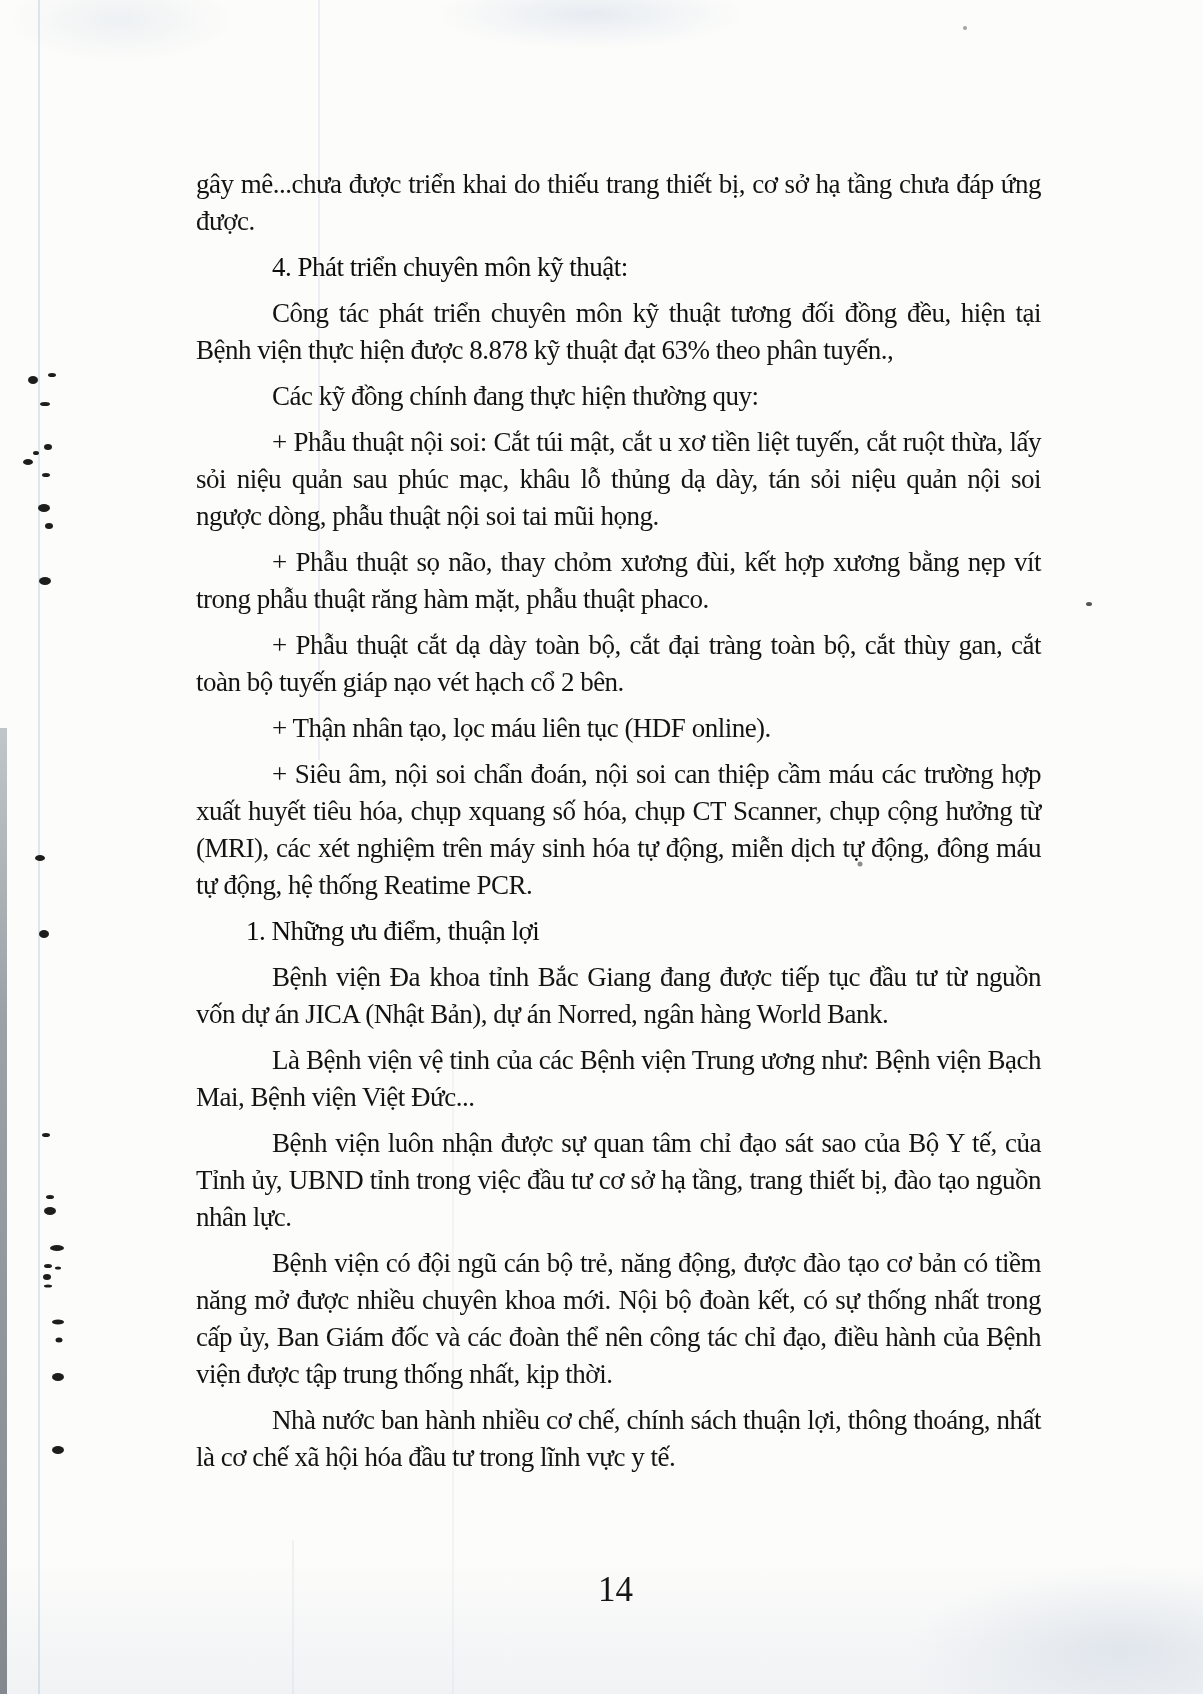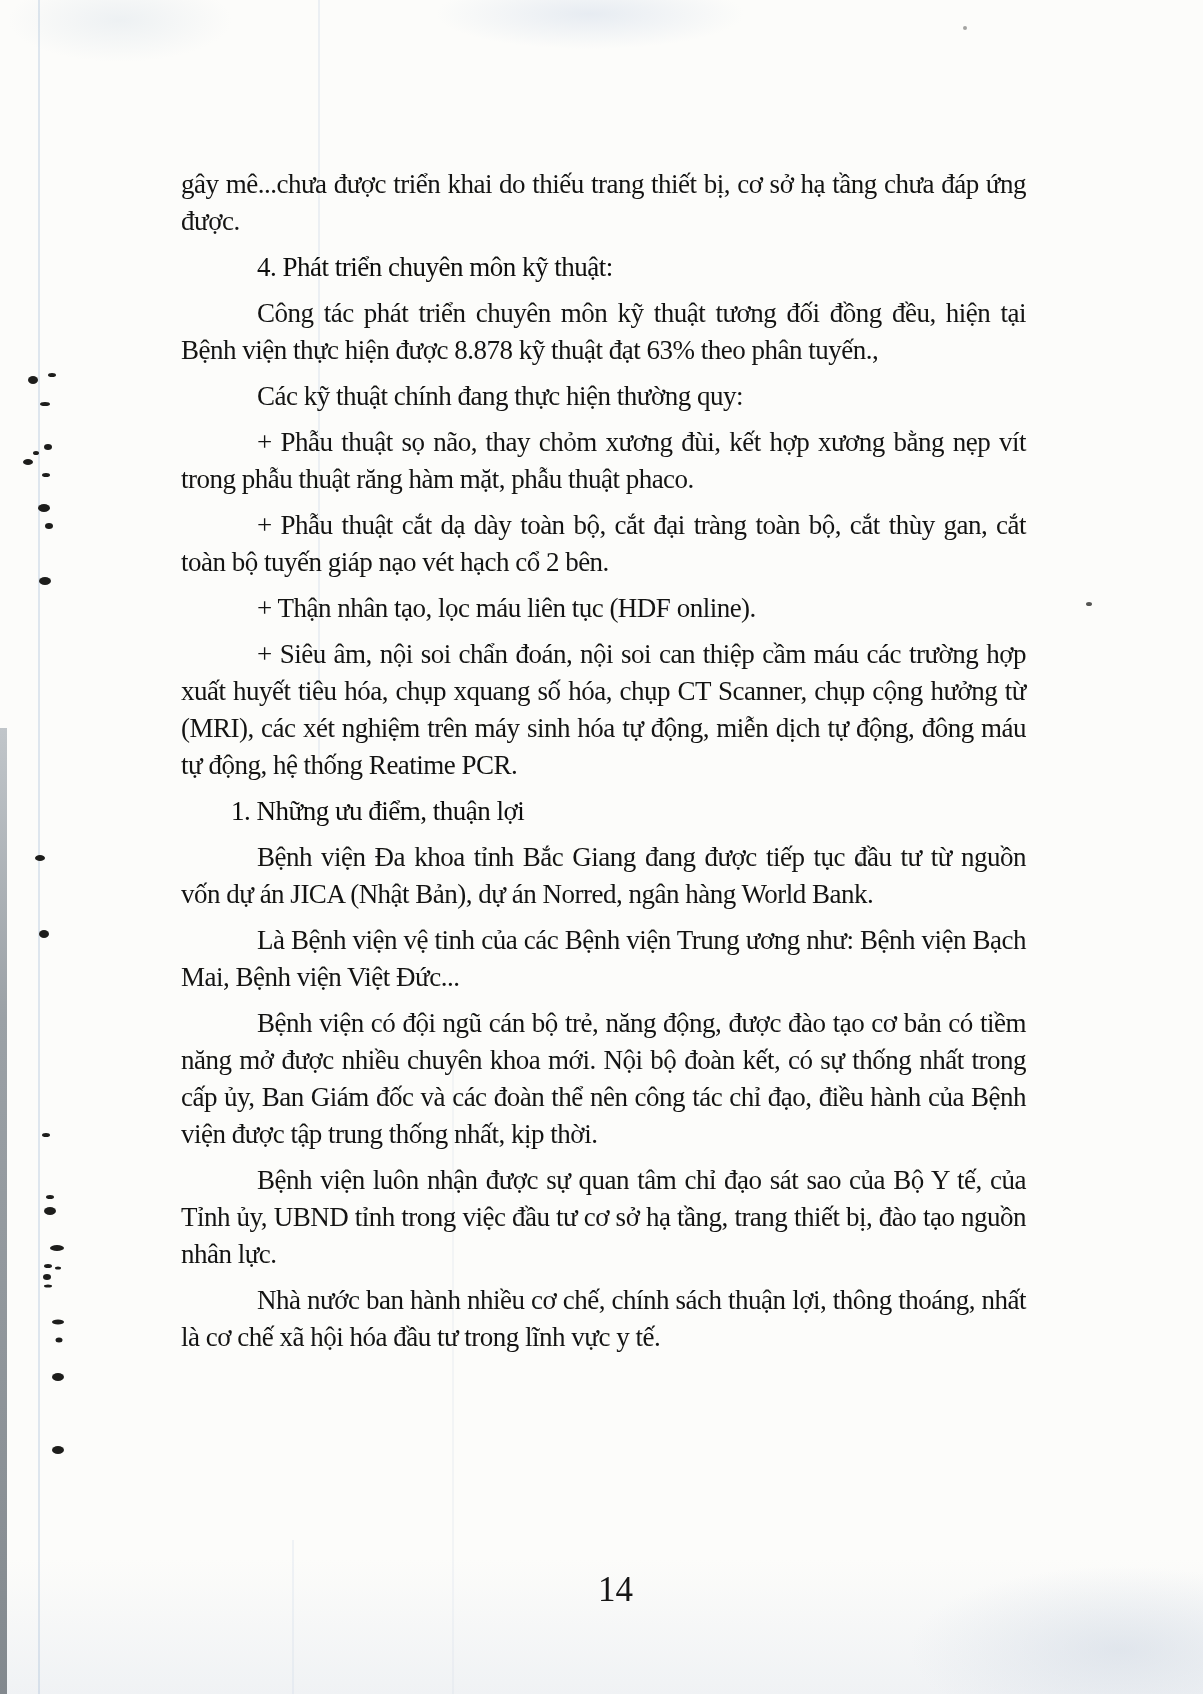--- a/index.html
+++ b/index.html
@@ -28,21 +28,21 @@
   }
   .fold-line{position:absolute;top:0;width:2px;pointer-events:none;}
   .fold-a{left:38px;height:1694px;background:rgba(165,188,214,.35);}
   .fold-b{left:318px;height:760px;background:rgba(190,205,225,.28);}
   .fold-c{left:452px;top:1050px;height:644px;background:rgba(190,205,225,.16);}
   .fold-d{left:292px;top:1540px;height:154px;background:rgba(190,205,225,.2);}
   .ink-svg{position:absolute;left:0;top:0;pointer-events:none;}
 
   
   .text-block{
-    position:absolute;left:181px;top:166px;width:845px;
+    position:absolute;left:196px;top:166px;width:845px;
     font-size:27px;line-height:37px;
     letter-spacing:-0.5px;
     color:#141413;
     text-align:justify;
   }
   .text-block p{margin:0 0 9px 0;text-indent:76px;}
   .text-block p.no-indent{text-indent:0;}
   .text-block p.heading{font-weight:normal;text-align:left;color:#0e0e0d;}
   .text-block p.indent-sm{text-indent:50px;}
   .page-number{
@@ -90,27 +90,28 @@
       <ellipse cx="1089" cy="604" rx="3" ry="2" opacity="0.75"></ellipse>
       <ellipse cx="965" cy="28" rx="2" ry="2" opacity="0.4"></ellipse>
       <ellipse cx="860" cy="864" rx="2.5" ry="2.5" opacity="0.5"></ellipse>
     </g>
   </svg>
 
   <main class="text-block">
     <p class="no-indent">gây mê...chưa được triển khai do thiếu trang thiết bị, cơ sở hạ tầng chưa đáp ứng được.</p>
     <p class="heading">4. Phát triển chuyên môn kỹ thuật:</p>
     <p>Công tác phát triển chuyên môn kỹ thuật tương đối đồng đều, hiện tại Bệnh viện thực hiện được 8.878 kỹ thuật đạt 63% theo phân tuyến.,</p>
-    <p>Các kỹ thuật chính đang thực hiện thường quy:</p>
+    <p>Các kỹ đồng chính đang thực hiện thường quy:</p>
+    <p>+ Phẫu thuật nội soi: Cắt túi mật, cắt u xơ tiền liệt tuyến, cắt ruột thừa, lấy sỏi niệu quản sau phúc mạc, khâu lỗ thủng dạ dày, tán sỏi niệu quản nội soi ngược dòng, phẫu thuật nội soi tai mũi họng.</p>
     <p>+ Phẫu thuật sọ não, thay chỏm xương đùi, kết hợp xương bằng nẹp vít trong phẫu thuật răng hàm mặt, phẫu thuật phaco.</p>
     <p>+ Phẫu thuật cắt dạ dày toàn bộ, cắt đại tràng toàn bộ, cắt thùy gan, cắt toàn bộ tuyến giáp nạo vét hạch cổ 2 bên.</p>
     <p>+ Thận nhân tạo, lọc máu liên tục (HDF online).</p>
     <p>+ Siêu âm, nội soi chẩn đoán, nội soi can thiệp cầm máu các trường hợp xuất huyết tiêu hóa, chụp xquang số hóa, chụp CT Scanner, chụp cộng hưởng từ (MRI), các xét nghiệm trên máy sinh hóa tự động, miễn dịch tự động, đông máu tự động, hệ thống Reatime PCR.</p>
     <p class="heading indent-sm">1. Những ưu điểm, thuận lợi</p>
     <p>Bệnh viện Đa khoa tỉnh Bắc Giang đang được tiếp tục đầu tư từ nguồn vốn dự án JICA (Nhật Bản), dự án Norred, ngân hàng World Bank.</p>
     <p>Là Bệnh viện vệ tinh của các Bệnh viện Trung ương như: Bệnh viện Bạch Mai, Bệnh viện Việt Đức...</p>
+    <p>Bệnh viện luôn nhận được sự quan tâm chỉ đạo sát sao của Bộ Y tế, của Tỉnh ủy, UBND tỉnh trong việc đầu tư cơ sở hạ tầng, trang thiết bị, đào tạo nguồn nhân lực.</p>
     <p>Bệnh viện có đội ngũ cán bộ trẻ, năng động, được đào tạo cơ bản có tiềm năng mở được nhiều chuyên khoa mới. Nội bộ đoàn kết, có sự thống nhất trong cấp ủy, Ban Giám đốc và các đoàn thể nên công tác chỉ đạo, điều hành của Bệnh viện được tập trung thống nhất, kịp thời.</p>
-    <p>Bệnh viện luôn nhận được sự quan tâm chỉ đạo sát sao của Bộ Y tế, của Tỉnh ủy, UBND tỉnh trong việc đầu tư cơ sở hạ tầng, trang thiết bị, đào tạo nguồn nhân lực.</p>
     <p>Nhà nước ban hành nhiều cơ chế, chính sách thuận lợi, thông thoáng, nhất là cơ chế xã hội hóa đầu tư trong lĩnh vực y tế.</p>
   </main>
 
   <div class="page-number">14</div>
 </div>
 
 </body></html>

